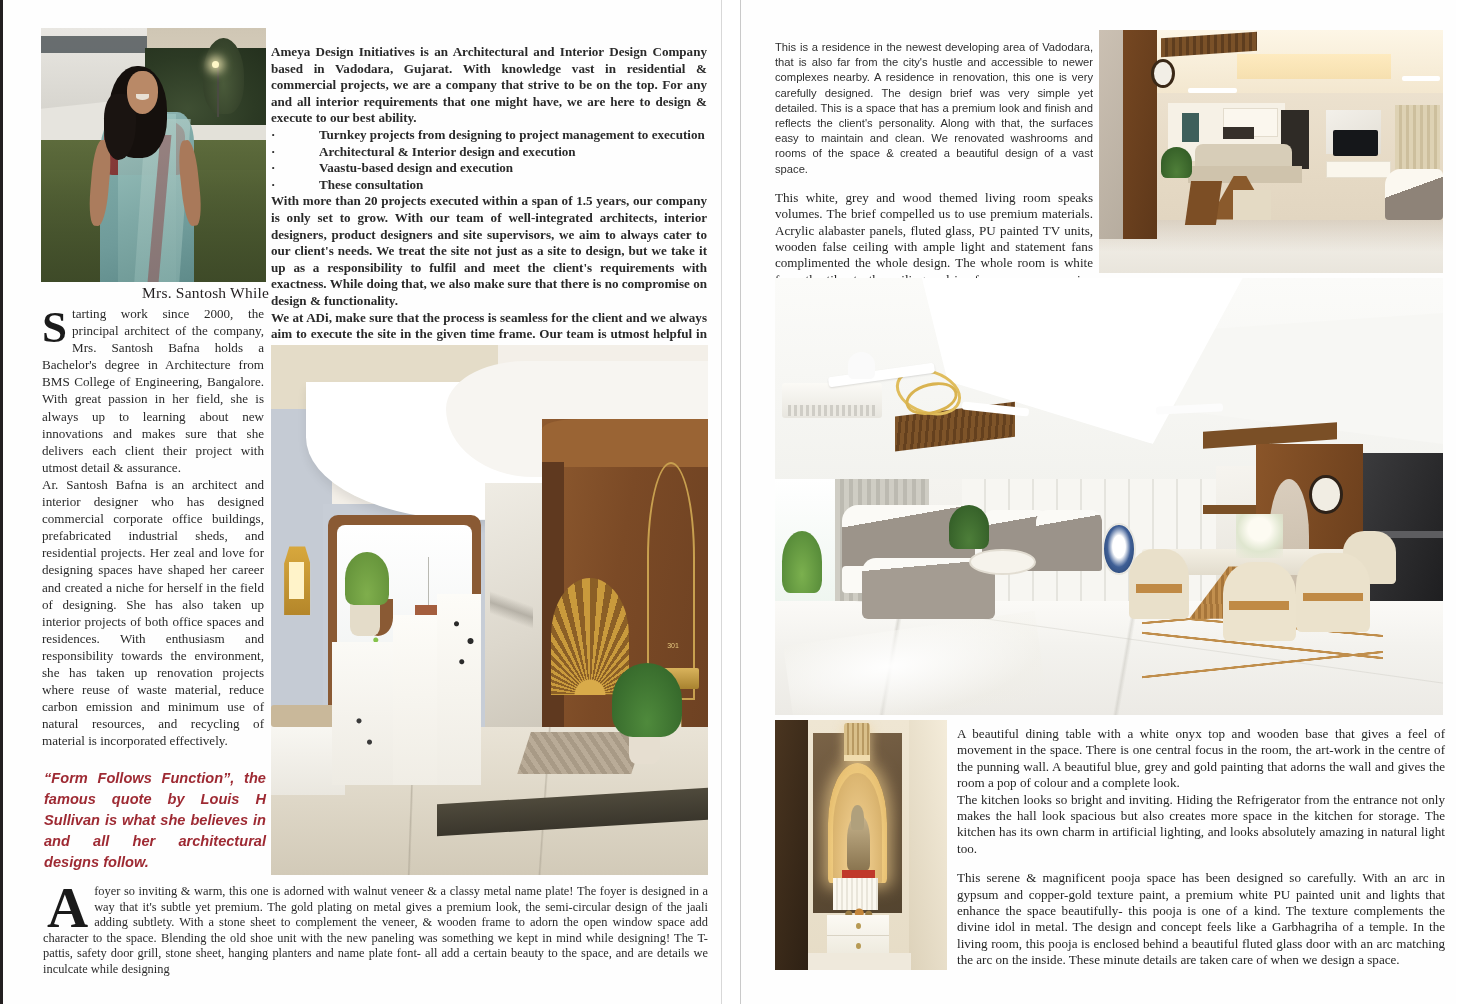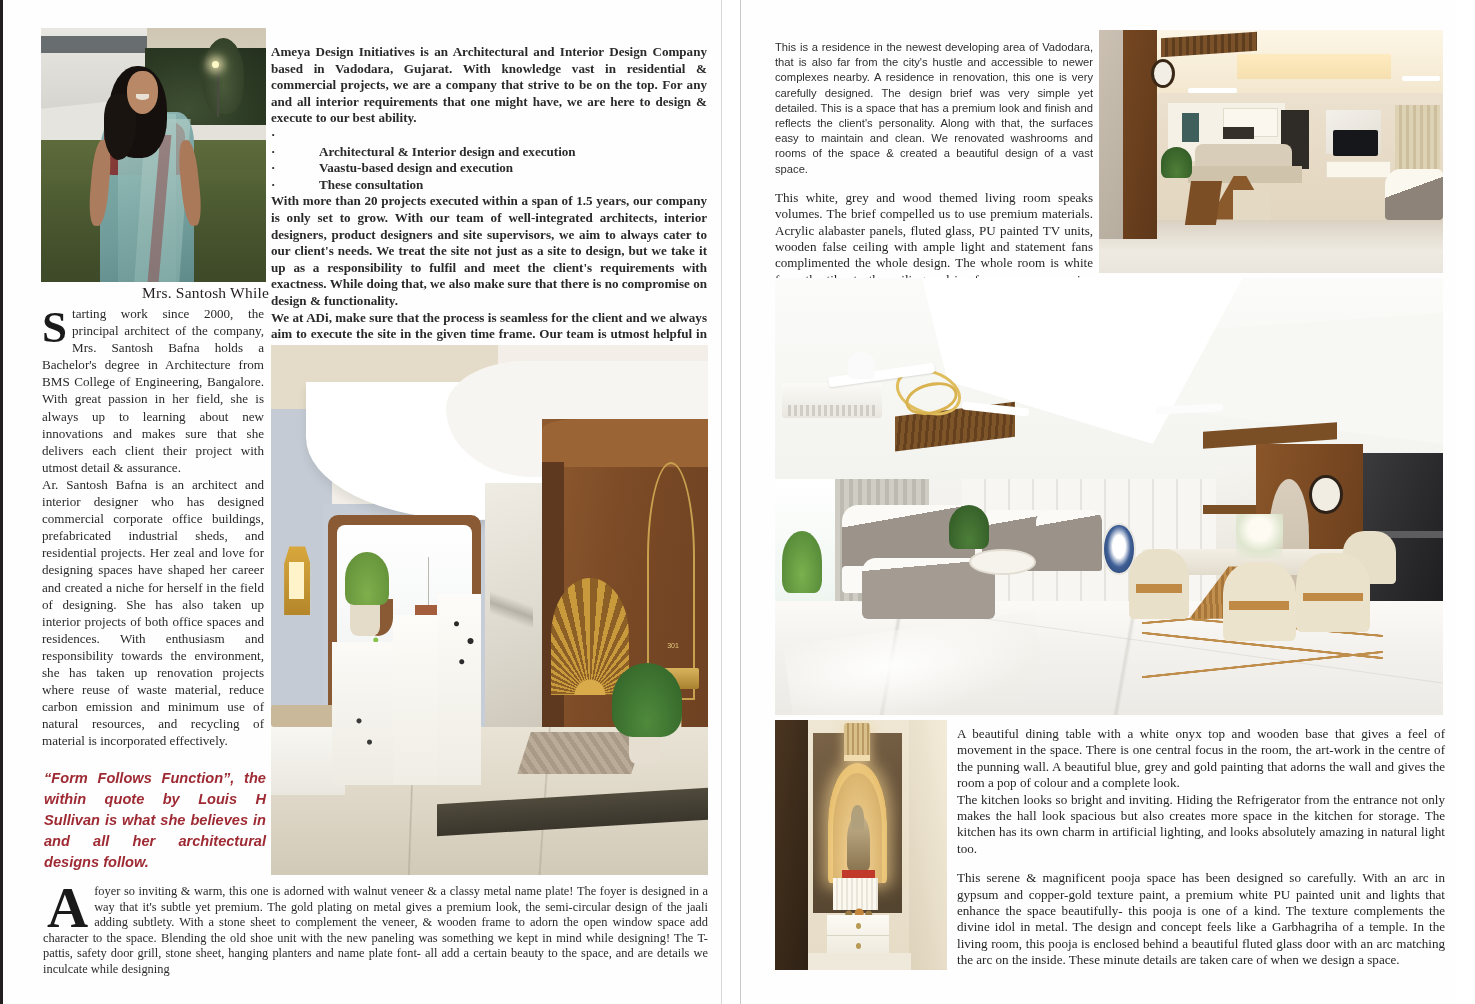--- a/index.html
+++ b/index.html
@@ -326,27 +326,28 @@
       </div>
     </div>
 
     <div class="l-caption serif">Mrs. Santosh While</div>
 
     <div class="l-bio serif just">
       <p><span class="dropcap-s">S</span><span>tarting work since 2000, the principal architect of the company, Mrs. Santosh Bafna holds a Bachelor's degree in Architecture from BMS College of Engineering, Bangalore. With great passion in her field, she is always up to learning about new innovations and makes sure that she delivers each client their project with utmost detail &amp; assurance.</span></p>
       <p>Ar. Santosh Bafna is an architect and interior designer who has designed commercial corporate office buildings, prefabricated industrial sheds, and residential projects. Her zeal and love for designing spaces have shaped her career and created a niche for herself in the field of designing. She has also taken up interior projects of both office spaces and residences. With enthusiasm and responsibility towards the environment, she has taken up renovation projects where reuse of waste material, reduce carbon emission and minimum use of natural resources, and recycling of material is incorporated effectively.</p>
     </div>
 
-    <div class="l-quote">“Form Follows Function”, the within quote by Louis H Sullivan is what she believes in and all her architectural designs follow.</div>
+    <div class="l-quote">“Form Follows Function”, the famous quote by Louis H Sullivan is what she believes in and all her architectural designs follow.</div>
 
     <div class="l-intro serif just">
       <p>Ameya Design Initiatives is an Architectural and Interior Design Company based in Vadodara, Gujarat. With knowledge vast in residential &amp; commercial projects, we are a company that strive to be on the top. For any and all interior requirements that one might have, we are here to design &amp; execute to our best ability.</p>
       <ul class="l-bullets">
         <li>
           <span class="dot">·</span>
+          <span>Turnkey projects from designing to project management to execution</span>
         </li>
         <li>
           <span class="dot">·</span>
           <span>Architectural &amp; Interior design and execution</span>
         </li>
         <li>
           <span class="dot">·</span>
           <span>Vaastu-based design and execution</span>
         </li>
         <li>

